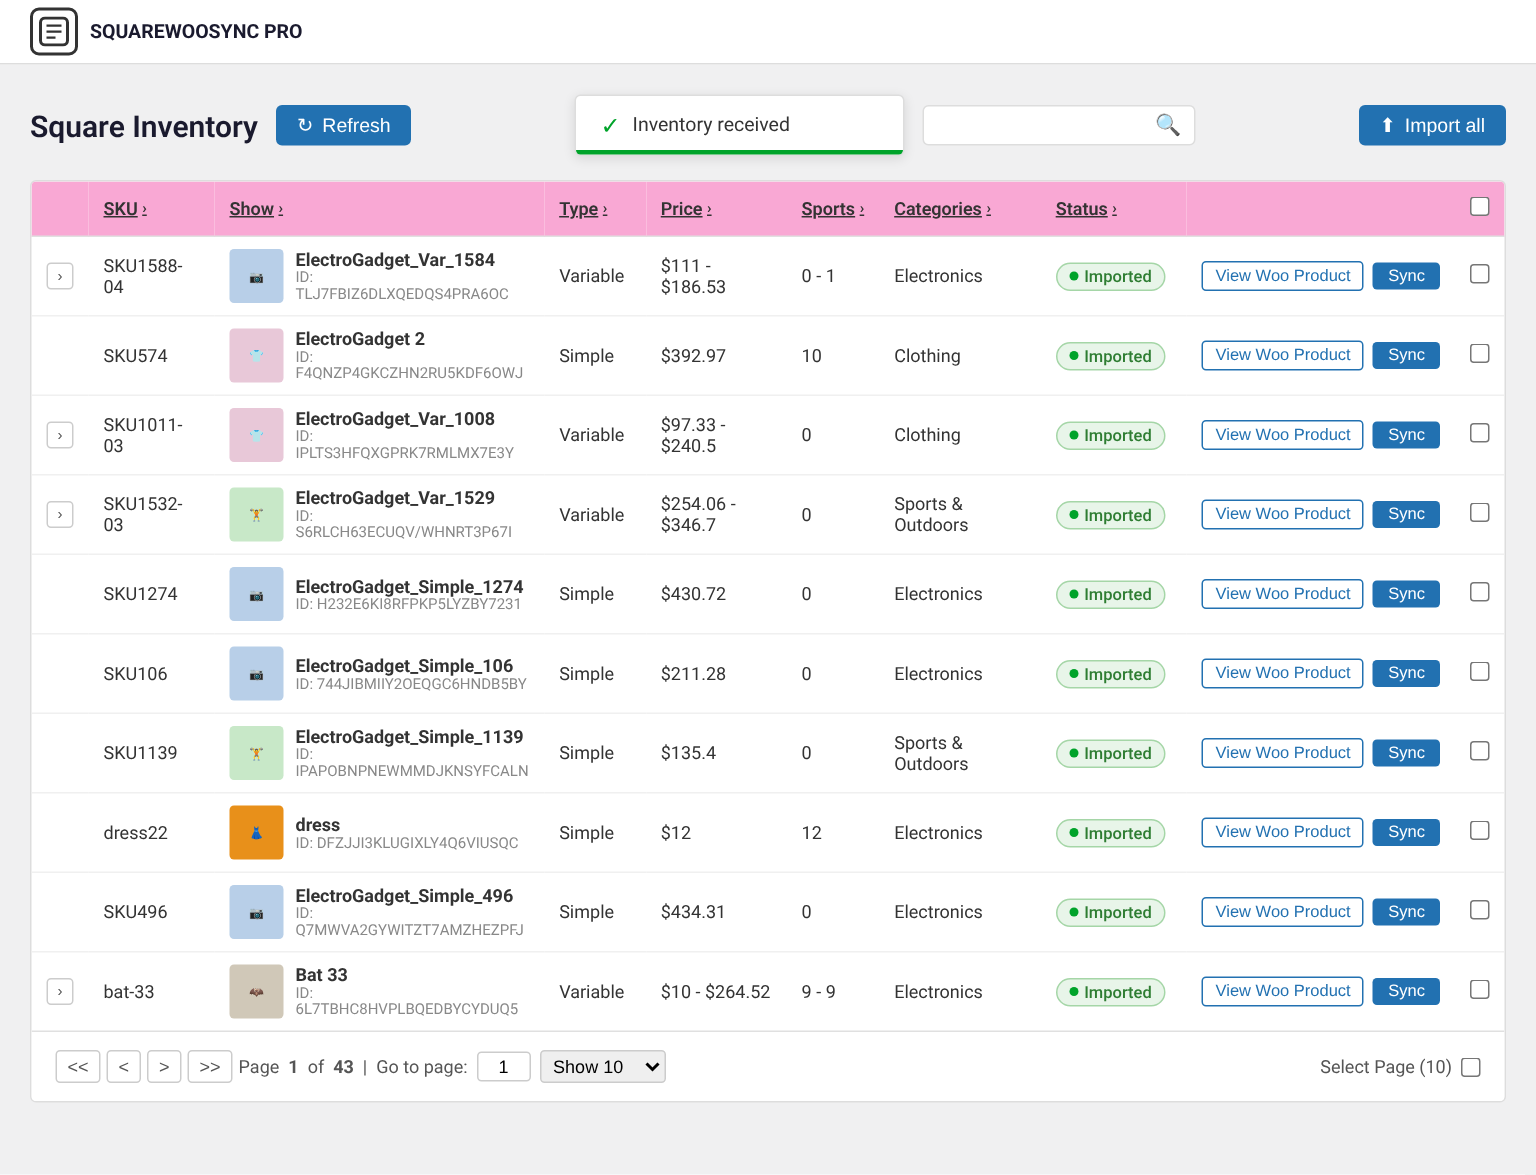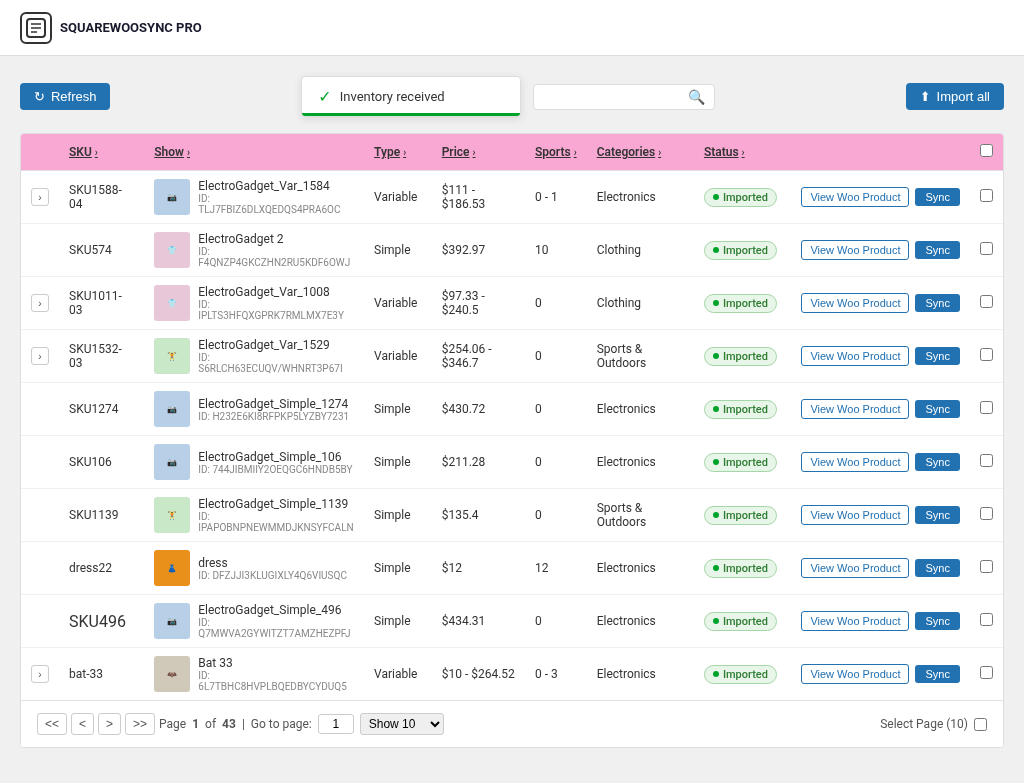--- a/index.html
+++ b/index.html
@@ -1,19 +1,19 @@
 <!DOCTYPE html>
 <html><head>
   <meta charset="utf-8">
   <style>
     * { box-sizing: border-box; margin: 0; padding: 0; }
     body { font-family: -apple-system, BlinkMacSystemFont, 'Segoe UI', Roboto, sans-serif; font-size: 13px; background: #f0f0f1; color: #333; }
 
     
-    .nav-bar { background: #fff; border-bottom: 1px solid #ddd; display: flex; align-items: center; padding: 0 20px; height: 56px; }
+    .nav-bar { background: #fff; border-bottom: 1px solid #ddd; display: flex; align-items: center; padding: 0 20px; height: 43px; }
     .nav-logo { display: flex; align-items: center; gap: 8px; font-weight: 700; font-size: 13px; color: #1a1a2e; margin-right: 30px; }
     .nav-logo-icon { width: 32px; height: 32px; border: 2px solid #333; border-radius: 6px; display: flex; align-items: center; justify-content: center; font-size: 10px; font-weight: 900; }
     .nav-items { display: flex; gap: 4px; }
     .nav-item { padding: 6px 12px; font-size: 13px; color: #555; cursor: pointer; text-decoration: none; border-radius: 3px; }
     .nav-item.active { color: #2271b1; font-weight: 500; }
 
     
     .main-content { padding: 20px; max-width: 1024px; margin: 0 auto; }
 
     
@@ -38,21 +38,21 @@
     thead tr { border-bottom: 1px solid #e0e0e0; }
     thead th { padding: 10px 10px; text-align: left; font-weight: 600; font-size: 12px; color: #333; background: #f9a8d4; white-space: nowrap; text-decoration: underline; }
     thead th .sortable { display: flex; align-items: center; gap: 3px; cursor: pointer; }
     tbody tr { border-bottom: 1px solid #f0f0f0; }
     tbody tr:last-child { border-bottom: none; }
     tbody td { padding: 8px 10px; font-size: 12px; color: #333; vertical-align: middle; }
 
     .expand-btn { background: none; border: 1px solid #ccc; border-radius: 3px; width: 18px; height: 18px; cursor: pointer; display: flex; align-items: center; justify-content: center; font-size: 10px; color: #555; }
     .product-cell { display: flex; align-items: center; gap: 8px; }
     .product-thumb { width: 36px; height: 36px; background: #ddd; border-radius: 3px; overflow: hidden; display: flex; align-items: center; justify-content: center; font-size: 8px; color: #888; flex-shrink: 0; }
-    .product-name { font-weight: 400; font-size: 12px; }
+    .product-name { font-weight: 700; font-size: 12px; }
     .product-id { font-size: 10px; color: #888; }
     .status-badge { background: #e8f5e9; color: #2e7d32; border: 1px solid #a5d6a7; border-radius: 12px; padding: 2px 8px; font-size: 11px; font-weight: 500; display: inline-flex; align-items: center; gap: 4px; white-space: nowrap; }
     .status-dot { width: 6px; height: 6px; background: #00a32a; border-radius: 50%; }
     .btn-view-woo { background: #fff; color: #2271b1; border: 1px solid #2271b1; padding: 3px 8px; border-radius: 3px; cursor: pointer; font-size: 11px; white-space: nowrap; }
     .btn-sync { background: #2271b1; color: #fff; border: none; padding: 3px 10px; border-radius: 3px; cursor: pointer; font-size: 11px; }
     .row-actions { display: flex; align-items: center; gap: 6px; }
     .row-checkbox { cursor: pointer; }
 
     
     .pagination { display: flex; align-items: center; justify-content: space-between; padding: 12px 16px; background: #fff; border-top: 1px solid #e0e0e0; }
@@ -87,20 +87,21 @@
         <line x1="5" y1="14" x2="11" y2="14" stroke="#333" stroke-width="1.5"></line>
       </svg>
     </div>
     <span>SQUAREWOOSYNC PRO</span>
   </div>
 </nav>
 
 <div class="main-content">
   <div class="top-bar">
     <div class="top-bar-left">
+      <h1 class="page-title">Square Inventory</h1>
       <button class="btn-refresh">
         <span>↻</span>
         <span>Refresh</span>
       </button>
     </div>
     <div style="display:flex; align-items:center; gap:12px;">
       <div class="toast">
         <span class="toast-icon">✓</span>
         <span>Inventory received</span>
       </div>
@@ -426,21 +427,21 @@
         <button class="btn-view-woo">View Woo Product</button>
         <button class="btn-sync">Sync</button>
       </div>
     </td>
     <td>
       <input type="checkbox" class="row-checkbox" style="">
     </td>
   </tr>
           <tr>
     <td><span style="width:18px;display:inline-block;"></span></td>
-    <td style="font-size:16px;">SKU496</td>
+    <td style="font-size:12px;">SKU496</td>
     <td>
       <div class="product-cell">
         <div class="product-thumb" style="background:#b8cfe8;">📷</div>
         <div>
           <div class="product-name">ElectroGadget_Simple_496</div>
           <div class="product-id">ID: Q7MWVA2GYWITZT7AMZHEZPFJ</div>
         </div>
       </div>
     </td>
     <td>Simple</td>
@@ -472,21 +473,21 @@
       <div class="product-cell">
         <div class="product-thumb" style="background:#d0c8b8;">🦇</div>
         <div>
           <div class="product-name">Bat 33</div>
           <div class="product-id">ID: 6L7TBHC8HVPLBQEDBYCYDUQ5</div>
         </div>
       </div>
     </td>
     <td>Variable</td>
     <td>$10 - $264.52</td>
-    <td>0 - 3</td>
+    <td>9 - 9</td>
     <td>Electronics</td>
     <td>
       <span class="status-badge">
         <span class="status-dot"></span>
         Imported
       </span>
     </td>
     <td>
       <div class="row-actions">
         <button class="btn-view-woo">View Woo Product</button>

